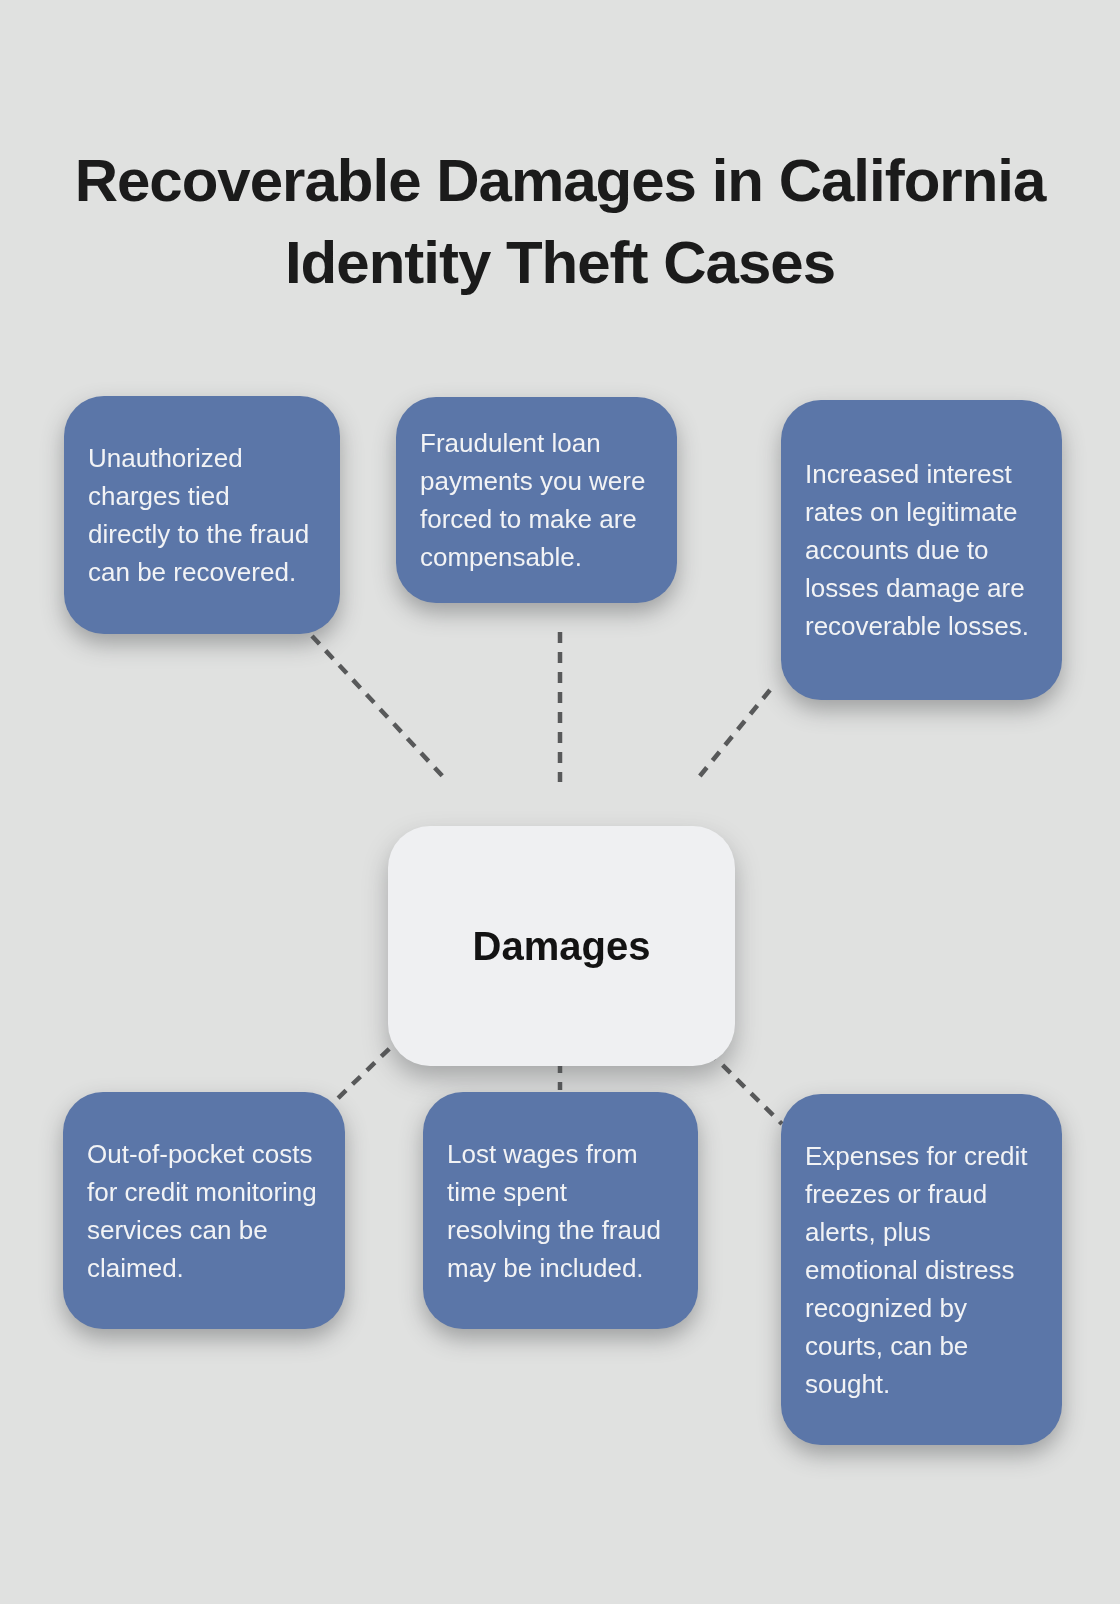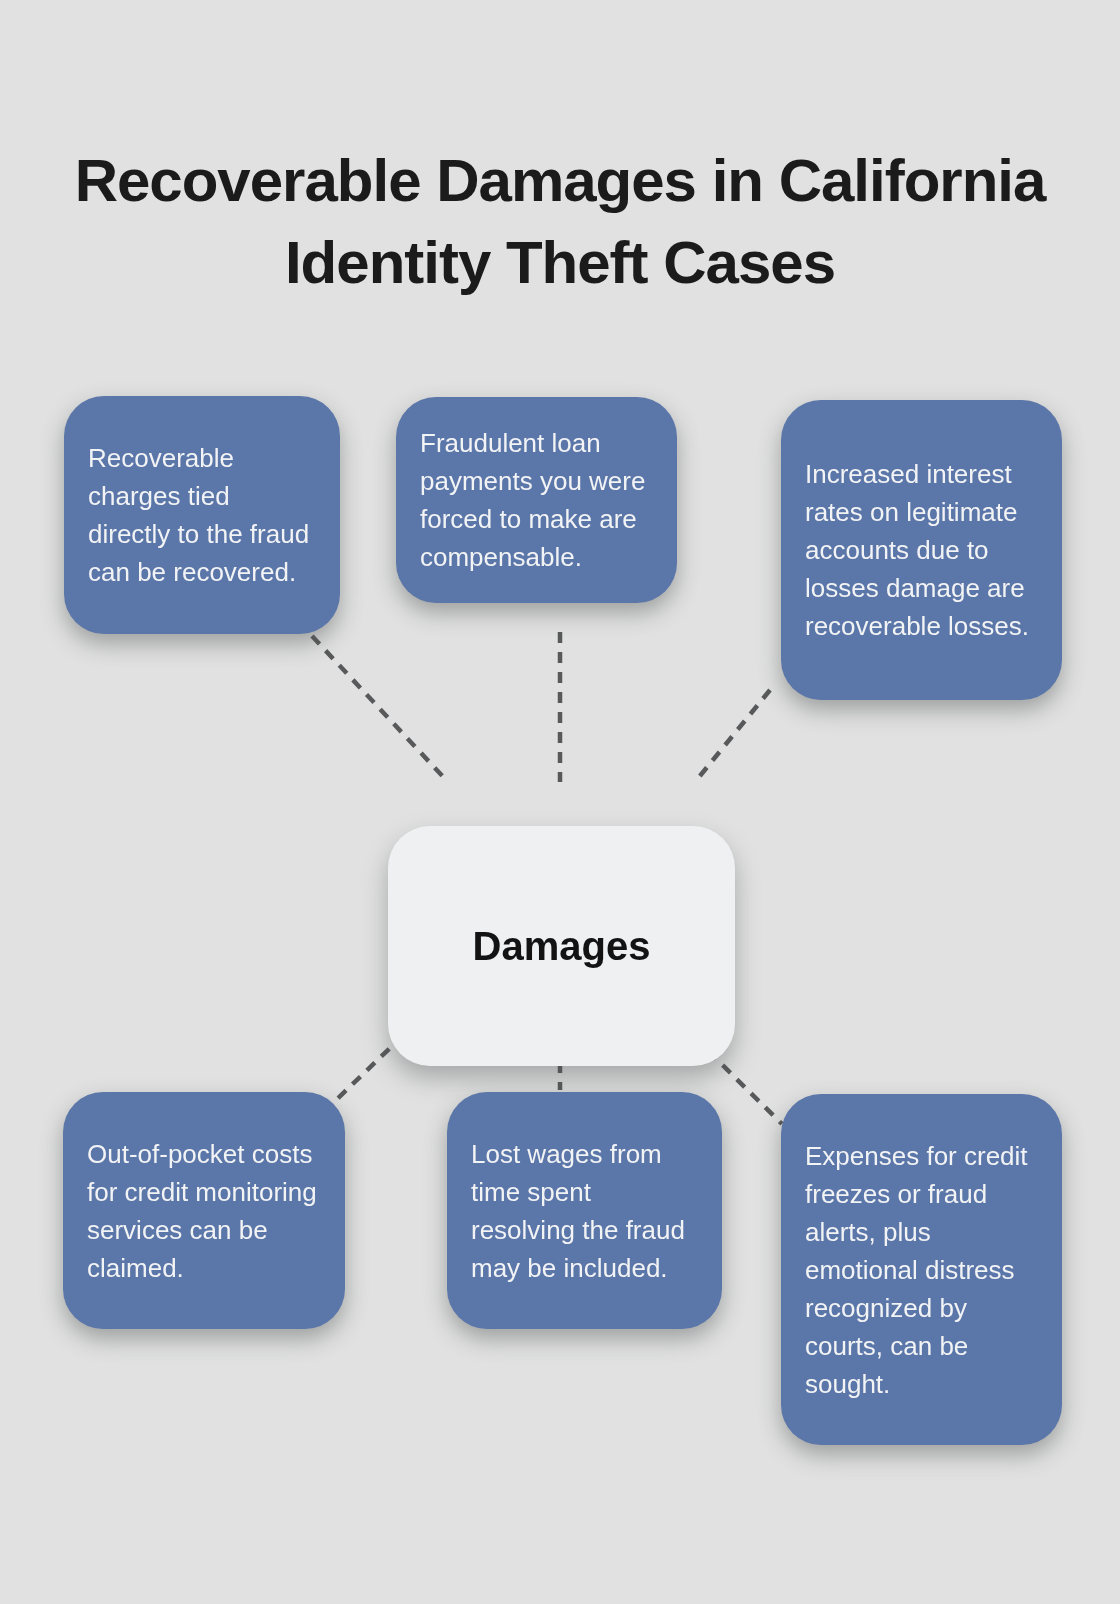--- a/index.html
+++ b/index.html
@@ -55,21 +55,21 @@
     box-sizing: border-box;
     padding: 24px 24px;
   }
   .node .node-text {
     width: 100%;
   }
   .node-1 { left: 64px;  top: 396px;  width: 276px; height: 238px; }
   .node-2 { left: 396px; top: 397px;  width: 281px; height: 206px; }
   .node-3 { left: 781px; top: 400px;  width: 281px; height: 300px; }
   .node-4 { left: 63px;  top: 1092px; width: 282px; height: 237px; }
-  .node-5 { left: 423px; top: 1092px; width: 275px; height: 237px; margin-left: 24px; }
+  .node-5 { left: 423px; top: 1092px; width: 275px; height: 237px; }
   .node-6 { left: 781px; top: 1094px; width: 281px; height: 351px; }
   .center-node {
     position: absolute;
     left: 388px;
     top: 782px;
     width: 347px;
     height: 240px;
     background: #eff0f2;
     border-radius: 42px;
     box-shadow: 0 12px 24px rgba(80, 82, 85, 0.4);
@@ -92,21 +92,21 @@
   <svg class="connectors" viewBox="0 0 1120 1604" xmlns="http://www.w3.org/2000/svg" aria-hidden="true">
     <line x1="312" y1="636" x2="448" y2="782"></line>
     <line x1="560" y1="632" x2="560" y2="782"></line>
     <line x1="770" y1="690" x2="695" y2="782"></line>
     <line x1="418" y1="1021" x2="333" y2="1103"></line>
     <line x1="560" y1="1022" x2="560" y2="1090"></line>
     <line x1="680" y1="1023" x2="782" y2="1124"></line>
   </svg>
 
   <div class="node node-1">
-    <div class="node-text">Recoverable charges tied directly to the fraud can be recovered.</div>
+    <div class="node-text">Unauthorized charges tied directly to the fraud can be recovered.</div>
   </div>
 
   <div class="node node-2">
     <div class="node-text">Fraudulent loan payments you were forced to make are compensable.</div>
   </div>
 
   <div class="node node-3">
     <div class="node-text">Increased interest rates on legitimate accounts due to losses damage are recoverable losses.</div>
   </div>
 

